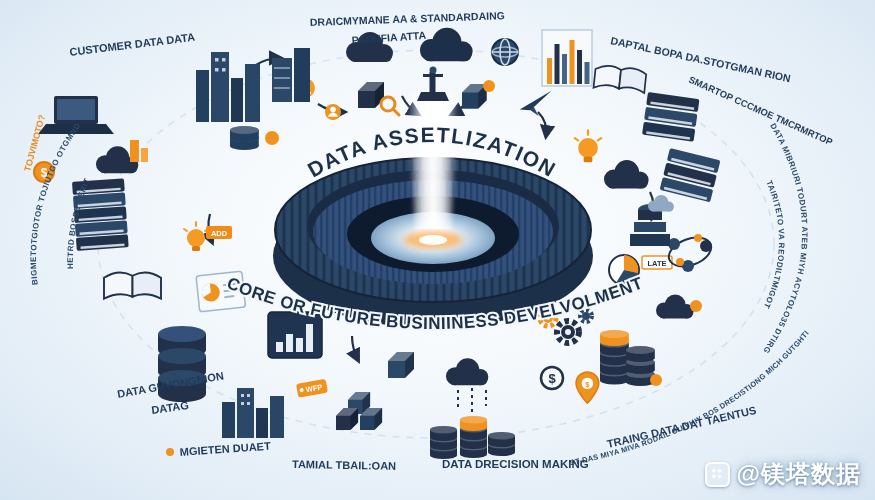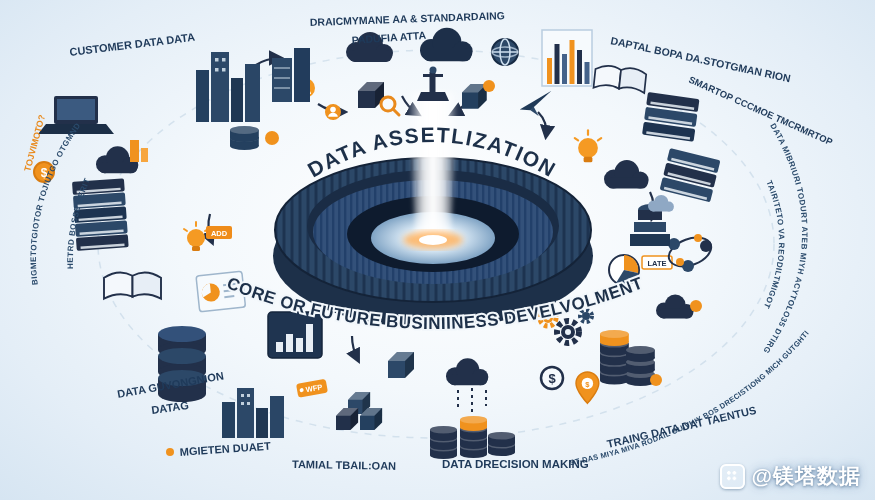--- a/index.html
+++ b/index.html
@@ -5,21 +5,21 @@
   html,body{margin:0;padding:0;}
   .stage{
     position:relative;width:875px;height:500px;overflow:hidden;
     background:radial-gradient(ellipse at 50% 46%, #ffffff 0%, #f3f8fc 42%, #e4eef7 75%, #d6e5f2 100%);
     font-family:"Liberation Sans",sans-serif;
   }
   .stage svg{position:absolute;left:0;top:0;}
   .lbl{font-family:"Liberation Sans",sans-serif;font-weight:bold;}
   .wm{
     position:absolute;right:14px;bottom:10px;display:flex;align-items:center;gap:7px;
-    color:#ffffff;font-weight:bold;font-size:21px;letter-spacing:1px;
+    color:#ffffff;font-weight:bold;font-size:24px;letter-spacing:1px;
     text-shadow:0 1px 3px rgba(90,120,150,.85), 0 0 10px rgba(120,155,190,.9);
   }
   .wm-icon{
     width:21px;height:21px;border:2.5px solid #fff;border-radius:6px;
     box-shadow:0 1px 3px rgba(90,120,150,.6);display:grid;place-items:center;
   }
   .wm-icon::before{
     content:"";width:12px;height:12px;
     background-image:radial-gradient(circle, #fff 1.6px, rgba(0,0,0,0) 1.9px);
     background-size:5.6px 5.6px;

